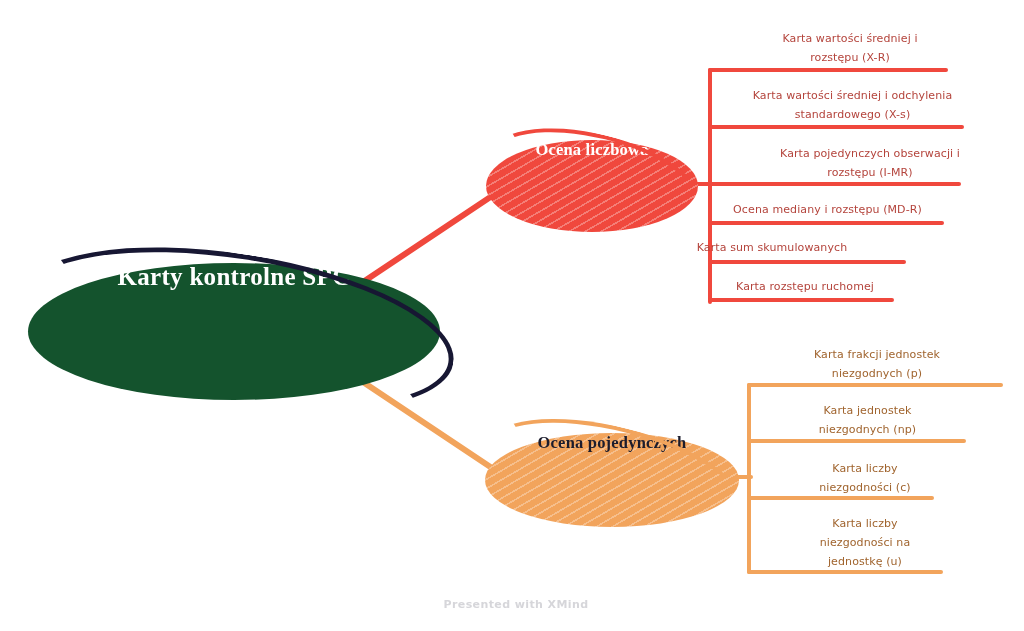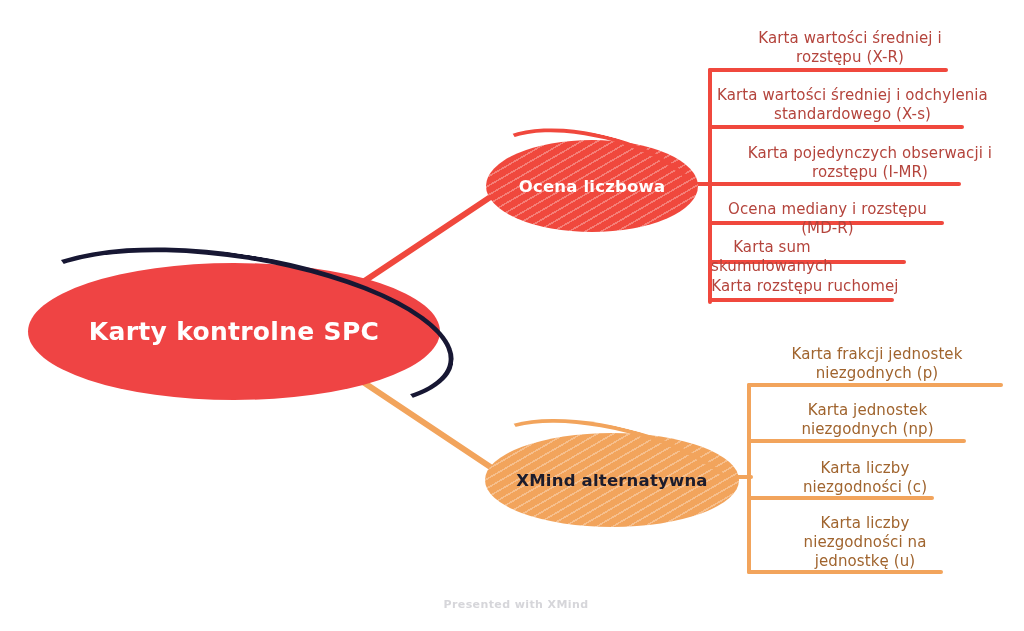--- a/index.html
+++ b/index.html
@@ -29,33 +29,34 @@
   #o-stub{left:731px;top:475px;width:22px;height:4px;}
   #o-spine{left:747px;top:383px;width:4px;height:191px;}
   #o-u1{left:747px;top:383px;width:256px;height:4px;}
   #o-u2{left:747px;top:439px;width:219px;height:4px;}
   #o-u3{left:747px;top:496px;width:187px;height:4px;}
   #o-u4{left:747px;top:570px;width:196px;height:4px;}
 
   
   .topic{
     position:absolute;z-index:3;
-    display:flex;align-items:center;justify-content:center;
+    display:flex;align-items:flex-start;justify-content:center;
     border-radius:50%;
     text-align:center;
     cursor:default;
+    font-family:Liberation Serif, serif;
   }
   .hatch{
     background-image:repeating-linear-gradient(150deg,
       rgba(255,255,255,0.30) 0px, rgba(255,255,255,0.30) 1.6px,
       rgba(255,255,255,0) 1.6px, rgba(255,255,255,0) 8px);
   }
   #root-topic{
     left:28px;top:263px;width:412px;height:137px;
-    background:#ef4444;color:#ffffff;
+    background:#14532d;color:#ffffff;
     font-size:25px;font-weight:700;letter-spacing:0.3px;
   }
   #root-topic::after{ 
     content:"";position:absolute;border-radius:50%;
     left:-10px;right:-16px;top:-9px;bottom:-4px;
     border:5px solid transparent;
     border-top-color:#171733;border-right-color:#171733;
     transform:rotate(9deg);
     pointer-events:none;
   }
@@ -82,21 +83,21 @@
     left:-4px;right:-8px;top:-6px;bottom:-2px;
     border:4px solid transparent;
     border-top-color:#f2a45c;
     transform:rotate(14deg);
     pointer-events:none;
   }
 
   
   .child-label{
     position:absolute;z-index:3;
-    font-size:15px;line-height:19px;
+    font-size:11px;line-height:19px;
     text-align:center;white-space:pre-line;
     letter-spacing:0.1px;
     cursor:default;
   }
   .child-label.red{color:#b4443c;}
   .child-label.orange{color:#a0642e;}
 
   #cr1{left:715px;top:29px;width:270px;}
   #cr2{left:705px;top:86px;width:295px;}
   #cr3{left:708px;top:144px;width:270px;margin-left:27px;}
@@ -143,21 +144,21 @@
   <div class="conn orange" id="o-u4"></div>
 
   <div class="topic" id="root-topic">
     <span>Karty kontrolne SPC</span>
   </div>
 
   <div class="topic hatch" id="branch-red">
     <span>Ocena liczbowa</span>
   </div>
   <div class="topic hatch" id="branch-orange">
-    <span>XMind alternatywna</span>
+    <span>Ocena pojedynczych</span>
   </div>
 
   <div class="child-label red" id="cr1">Karta wartości średniej i
 rozstępu (X-R)</div>
   <div class="child-label red" id="cr2">Karta wartości średniej i odchylenia
 standardowego (X-s)</div>
   <div class="child-label red" id="cr3">Karta pojedynczych obserwacji i
 rozstępu (I-MR)</div>
   <div class="child-label red" id="cr4">Ocena mediany i rozstępu (MD-R)</div>
   <div class="child-label red" id="cr5">Karta sum skumulowanych</div>

